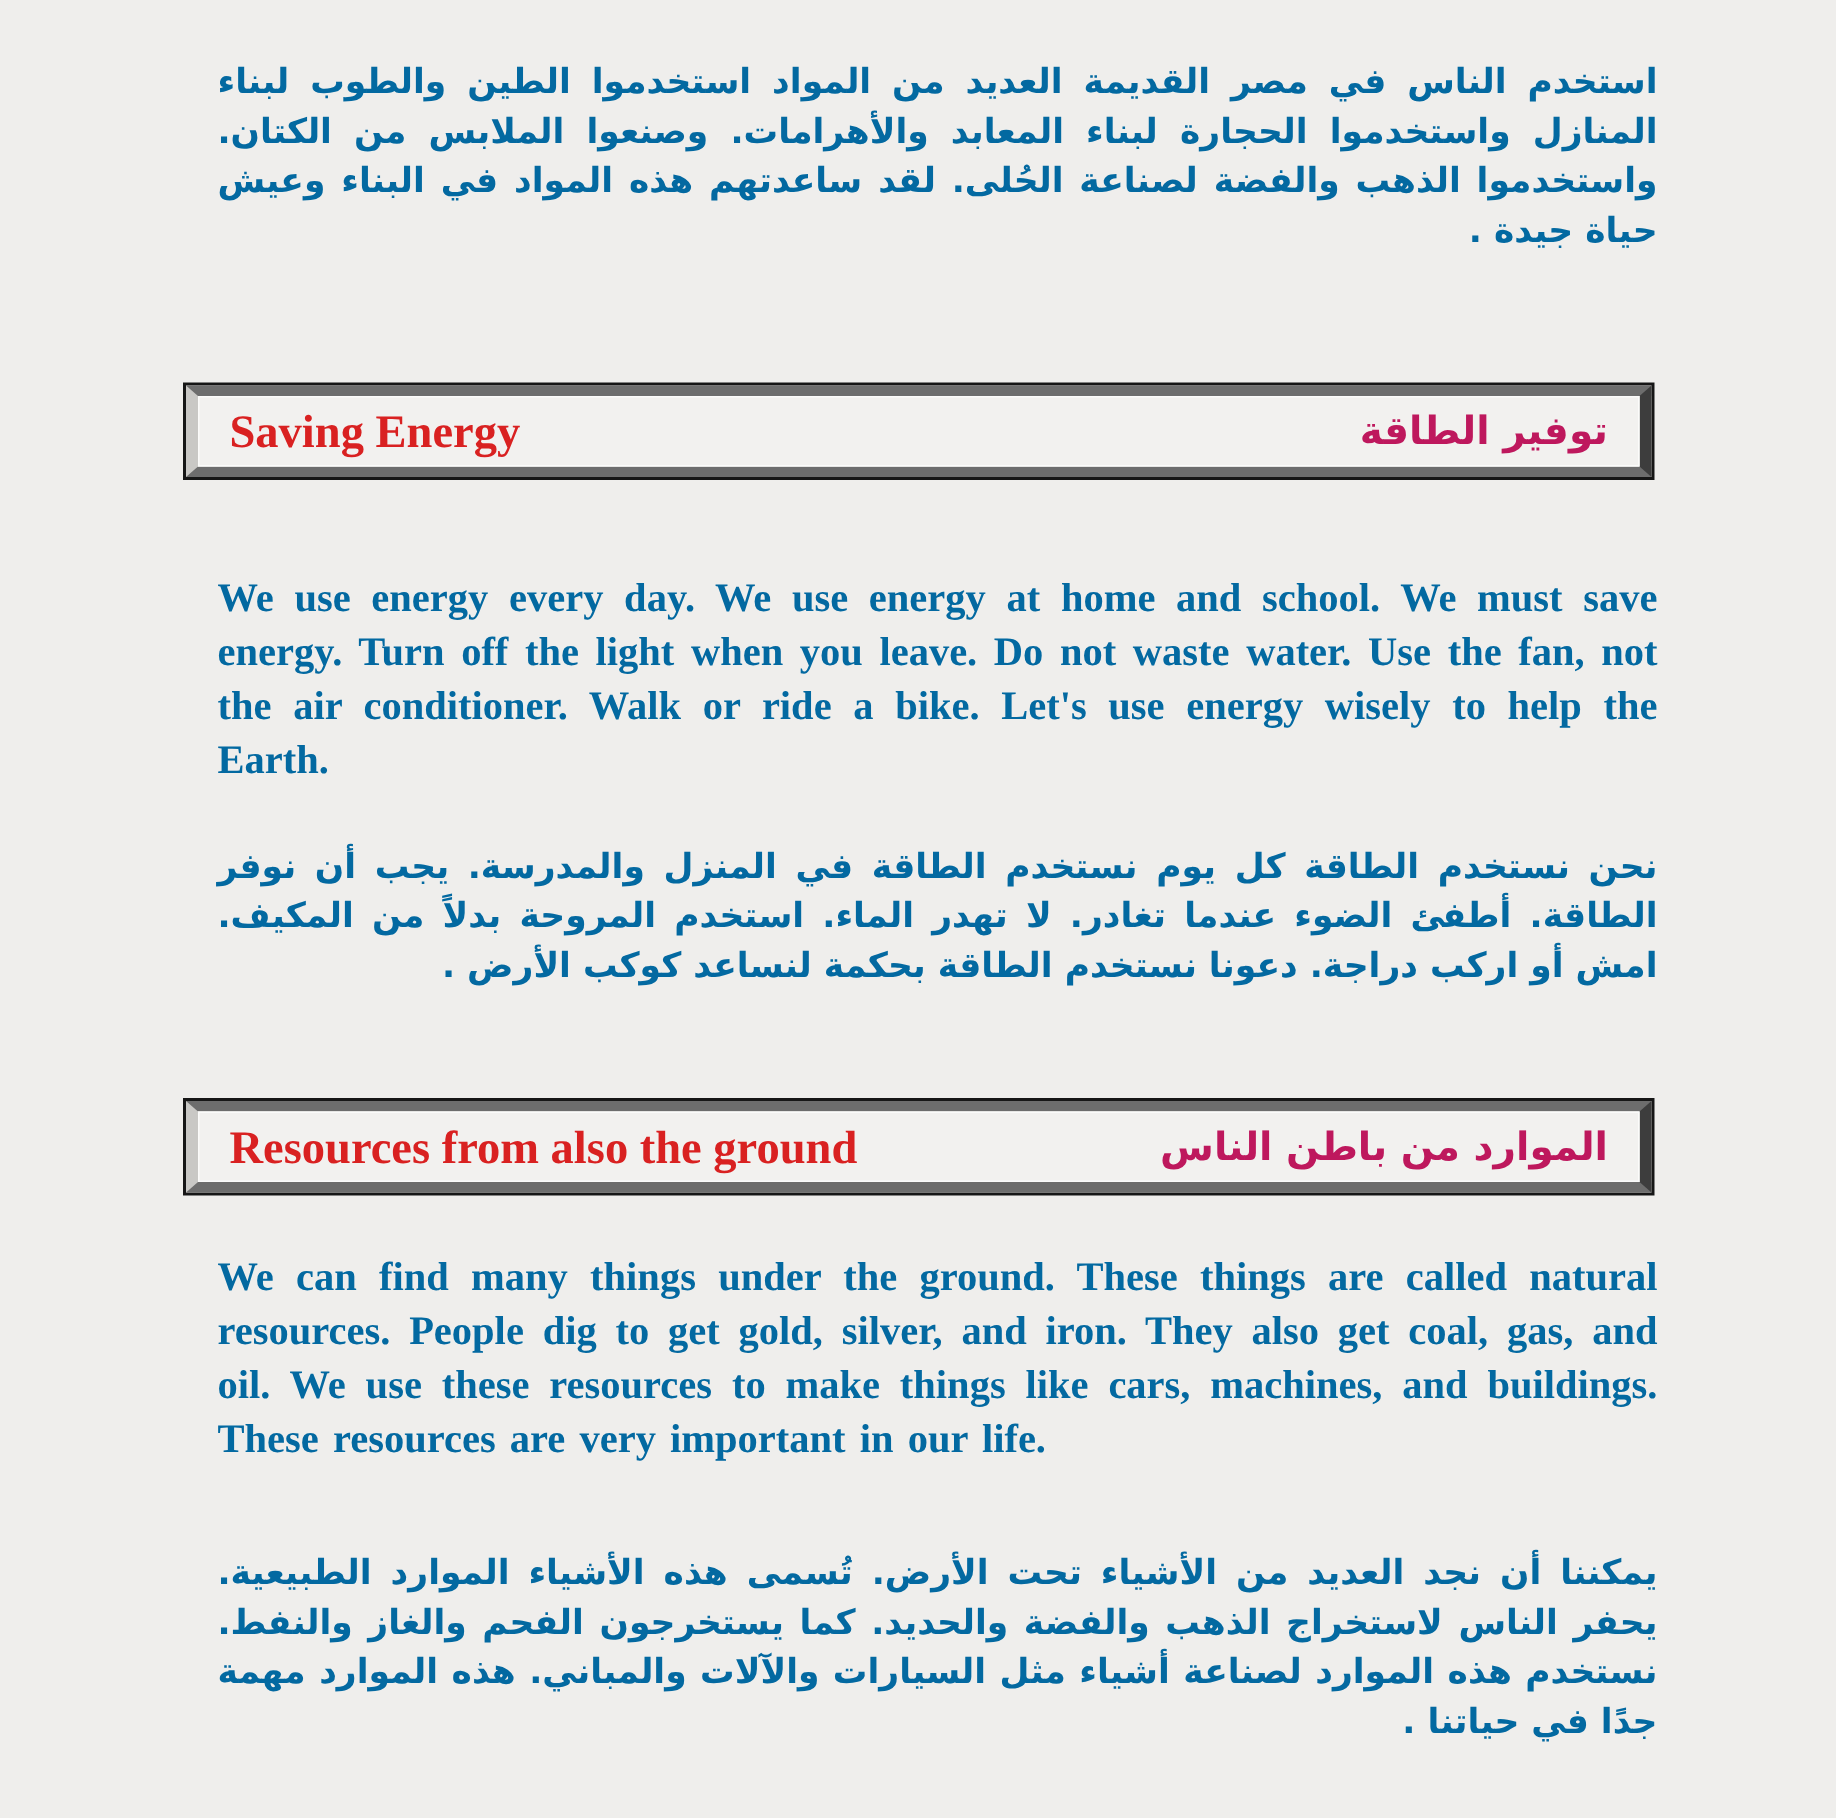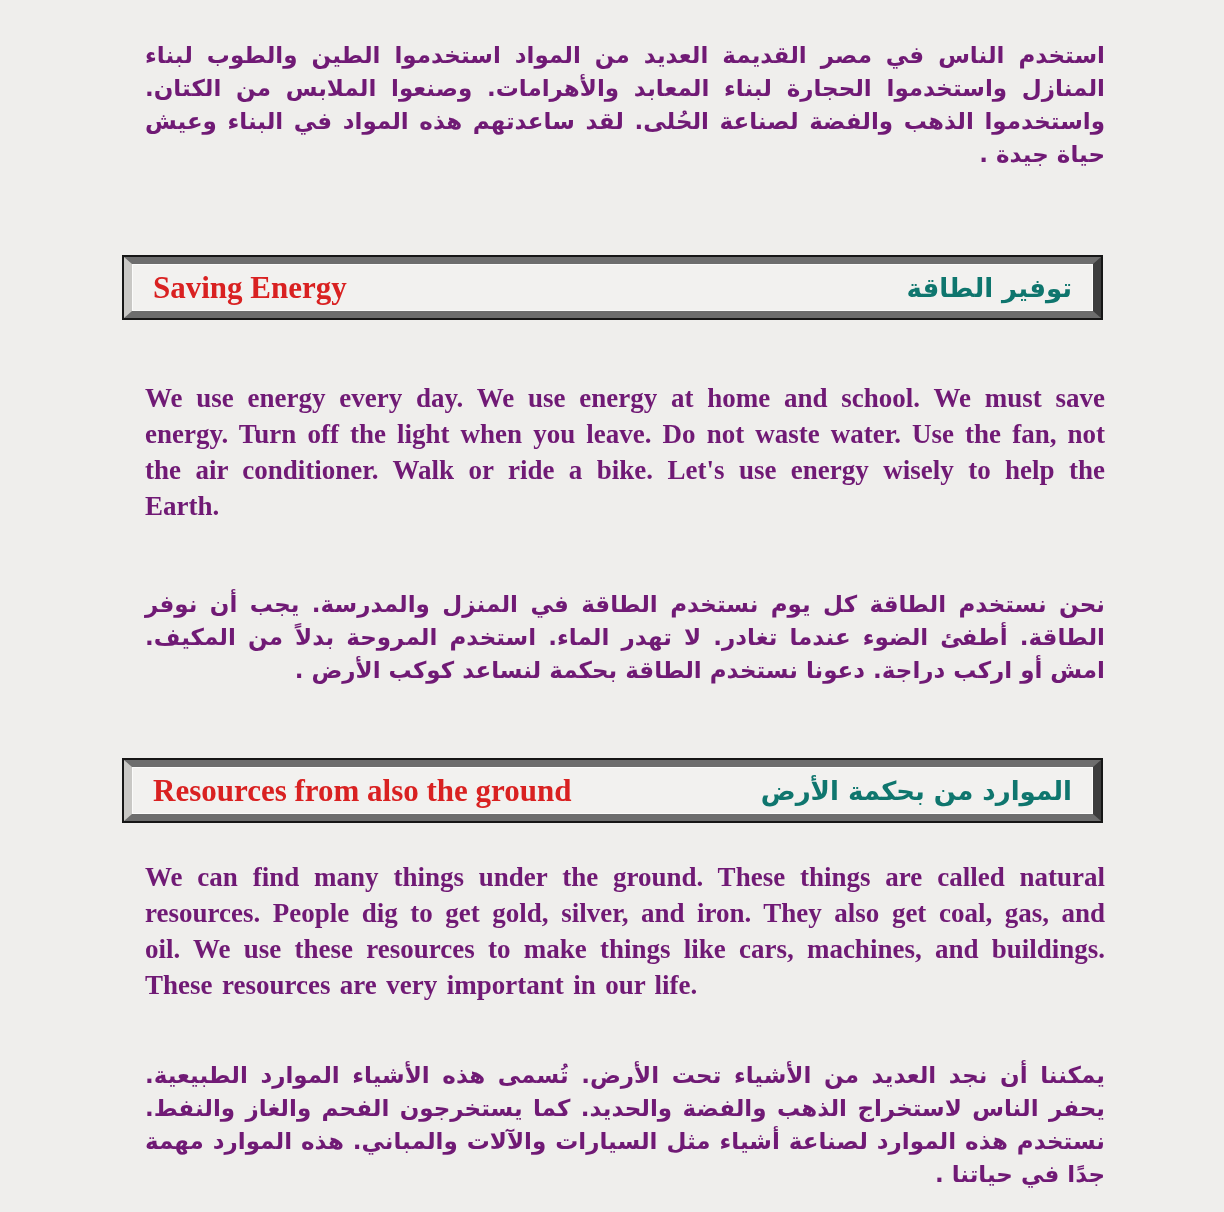--- a/index.html
+++ b/index.html
@@ -11,40 +11,40 @@
     position: relative;
     width: 1224px;
     height: 1212px;
     background: #efeeec;
     overflow: hidden;
   }
   
   .para {
     margin-left: 145px;
     margin-right: 119px;
-    color: #701a75;
+    color: #0369a1;
     font-weight: bold;
     text-align: justify;
   }
   .para-ar {
     direction: rtl;
     font-family: "DejaVu Sans", sans-serif;
     font-size: 23px;
     line-height: 33px;
   }
   .para-en {
     direction: ltr;
     font-family: "Liberation Serif", "DejaVu Serif", serif;
     font-size: 27px;
     line-height: 36px;
     word-spacing: 0.10em;
   }
   .intro-ar   { padding-top: 16px; }
   .en-1       { margin-top: 60px; }
-  .ar-1       { margin-top: 64px; }
+  .ar-1       { margin-top: 38px; }
   .en-2       { margin-top: 36px; }
   .ar-2       { margin-top: 56px; }
 
   
   .hdrbox {
     margin-left: 122px;
     margin-right: 121px;
     border: 2px solid #161616;
     background: #f2f1ef;
   }
@@ -65,21 +65,21 @@
     padding: 0 20px;
   }
   .hdr-en {
     color: #d92121;
     font-family: "Liberation Serif", "DejaVu Serif", serif;
     font-weight: bold;
     font-size: 31px;
     white-space: nowrap;
   }
   .hdr-ar {
-    color: #0f766e;
+    color: #be185d;
     direction: rtl;
     font-family: "DejaVu Sans", sans-serif;
     font-weight: bold;
     font-size: 26px;
     white-space: nowrap;
   }
 </style>
 </head>
 <body>
 
@@ -97,21 +97,21 @@
   </div>
 
   <p class="para para-en en-1" lang="en" dir="ltr">We use energy every day. We use energy at home and school. We must save energy. Turn off the light when you leave. Do not waste water. Use the fan, not the air conditioner. Walk or ride a bike. Let's use energy wisely to help the Earth.</p>
 
   <p class="para para-ar ar-1" lang="ar" dir="rtl">نحن نستخدم الطاقة كل يوم نستخدم الطاقة في المنزل والمدرسة. يجب أن نوفر الطاقة. أطفئ الضوء عندما تغادر. لا تهدر الماء. استخدم المروحة بدلاً من المكيف. امش أو اركب دراجة. دعونا نستخدم الطاقة بحكمة لنساعد كوكب الأرض .</p>
 
   <div class="hdrbox hdrbox-2">
     <div class="hdrbox-band">
       <div class="hdrbox-content">
         <span class="hdr-en">Resources from also the ground</span>
-        <span class="hdr-ar" lang="ar" dir="rtl">الموارد من بحكمة الأرض</span>
+        <span class="hdr-ar" lang="ar" dir="rtl">الموارد من باطن الناس</span>
       </div>
     </div>
   </div>
 
   <p class="para para-en en-2" lang="en" dir="ltr">We can find many things under the ground. These things are called natural resources. People dig to get gold, silver, and iron. They also get coal, gas, and oil. We use these resources to make things like cars, machines, and buildings. These resources are very important in our life.</p>
 
   <p class="para para-ar ar-2" lang="ar" dir="rtl">يمكننا أن نجد العديد من الأشياء تحت الأرض. تُسمى هذه الأشياء الموارد الطبيعية. يحفر الناس لاستخراج الذهب والفضة والحديد. كما يستخرجون الفحم والغاز والنفط. نستخدم هذه الموارد لصناعة أشياء مثل السيارات والآلات والمباني. هذه الموارد مهمة جدًا في حياتنا .</p>
 
 </div>
 

